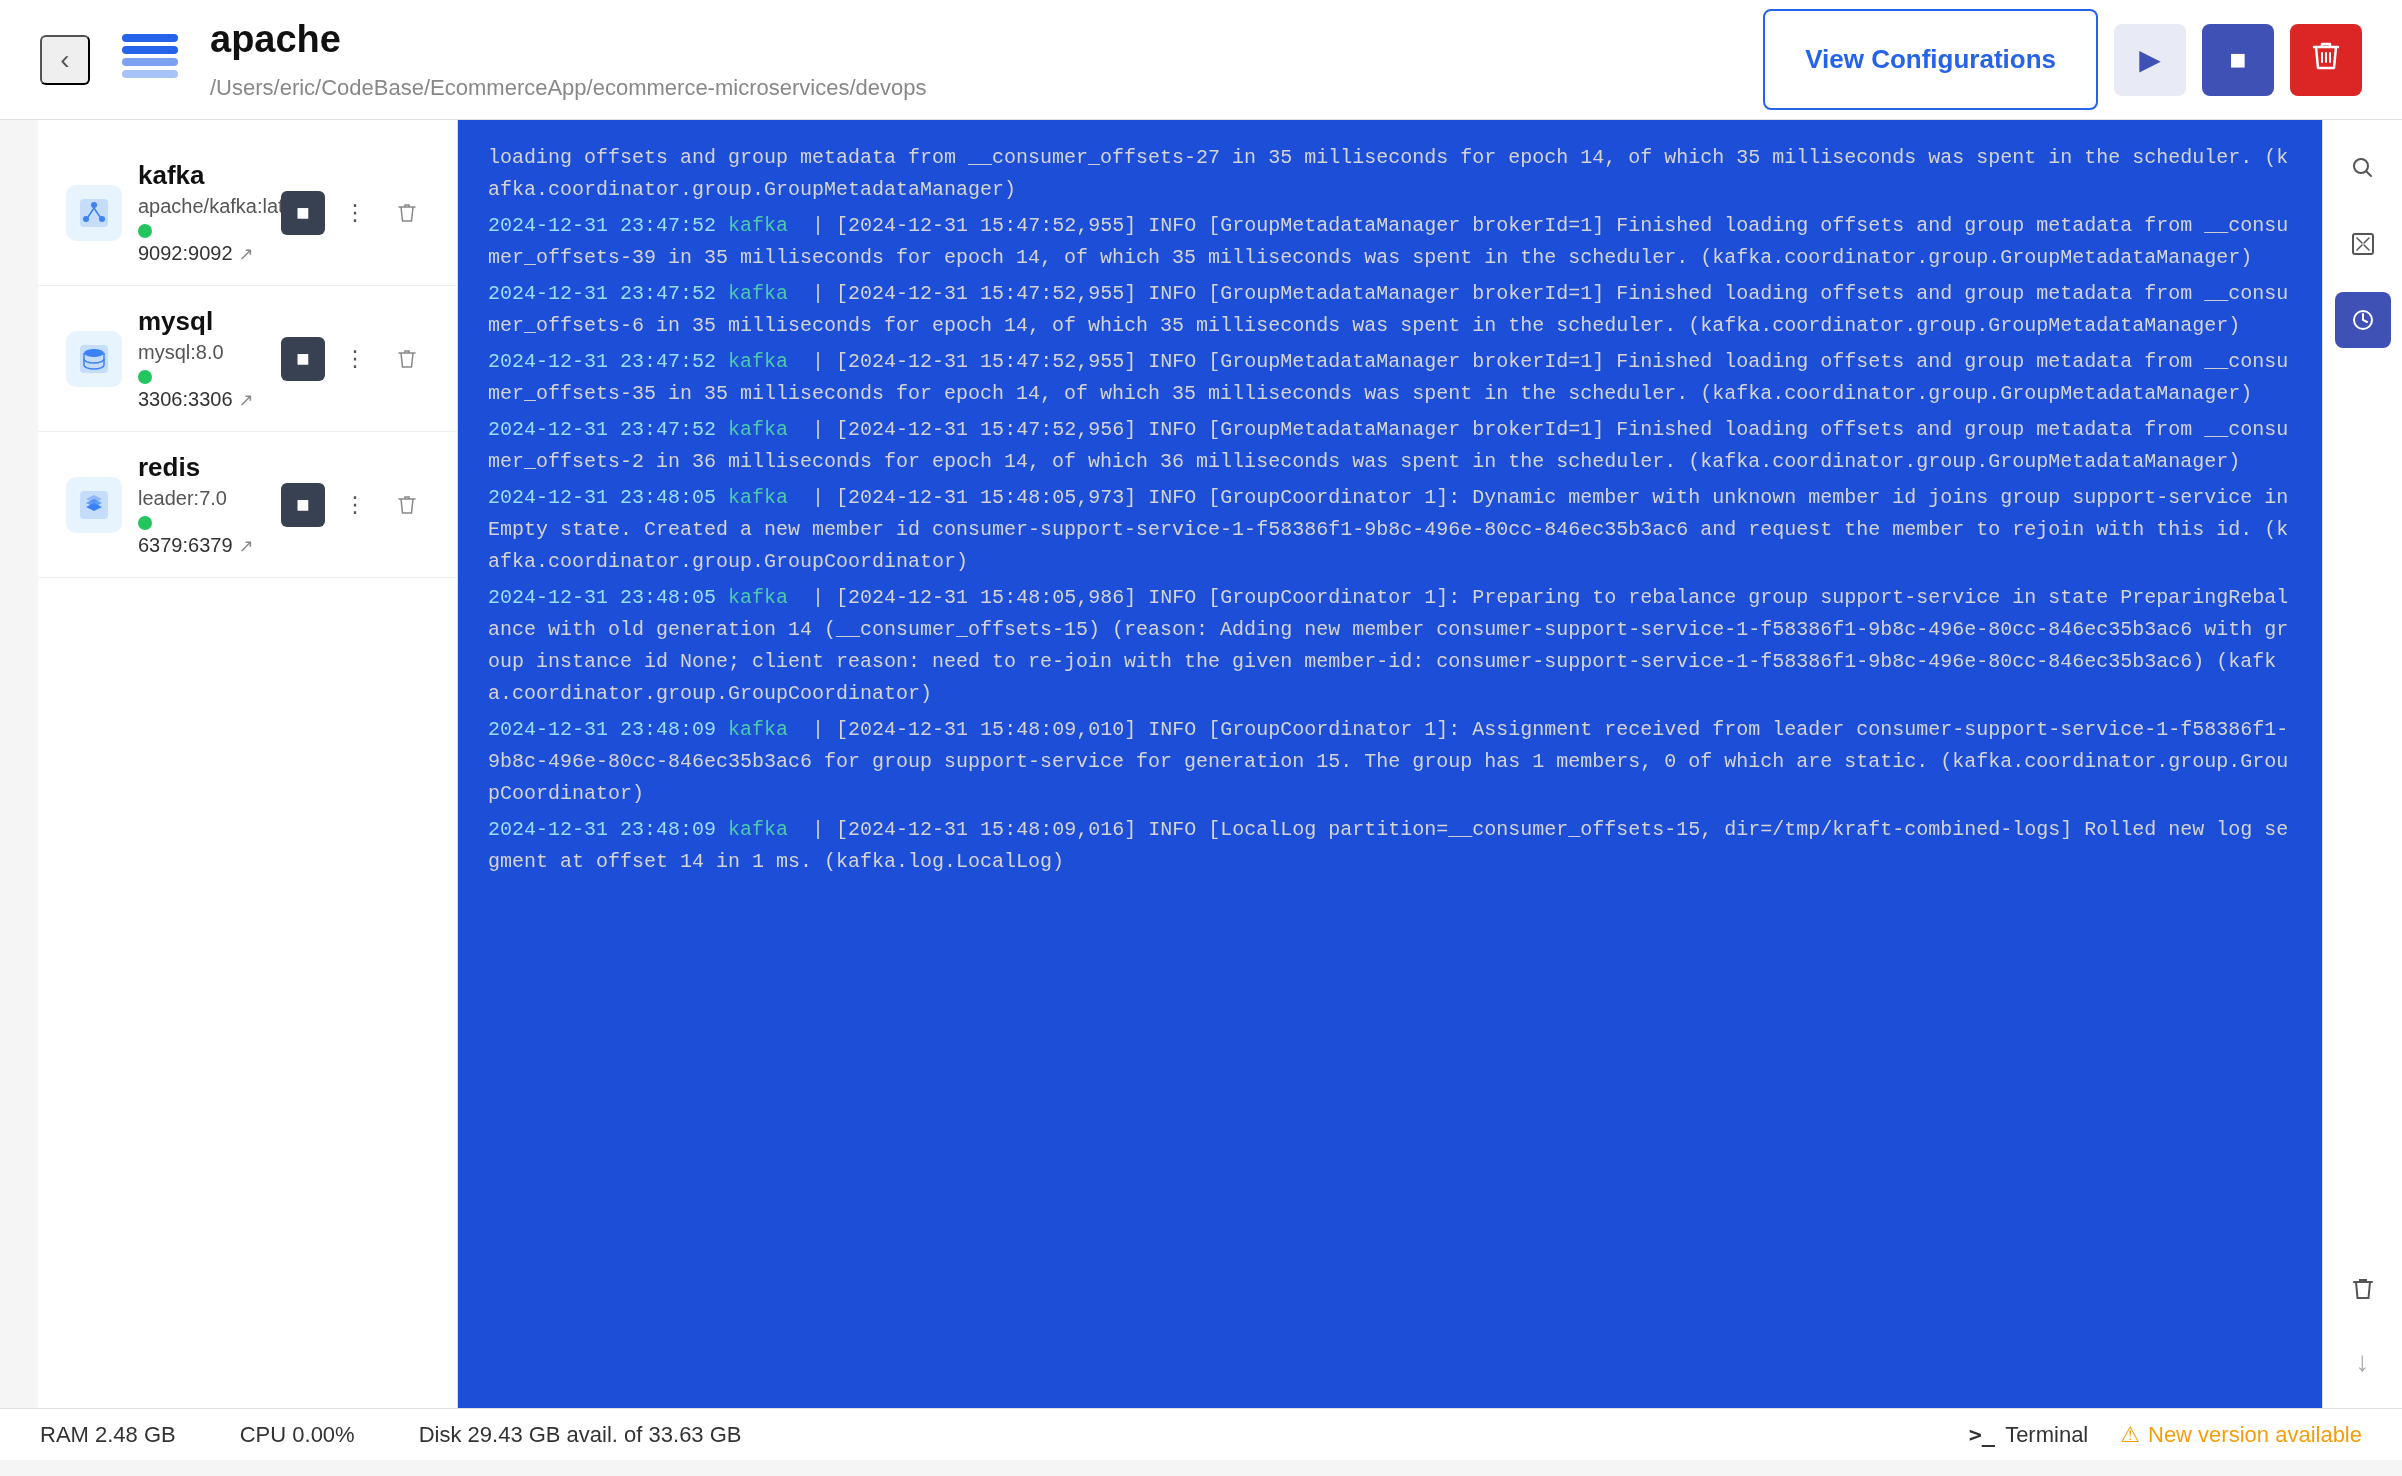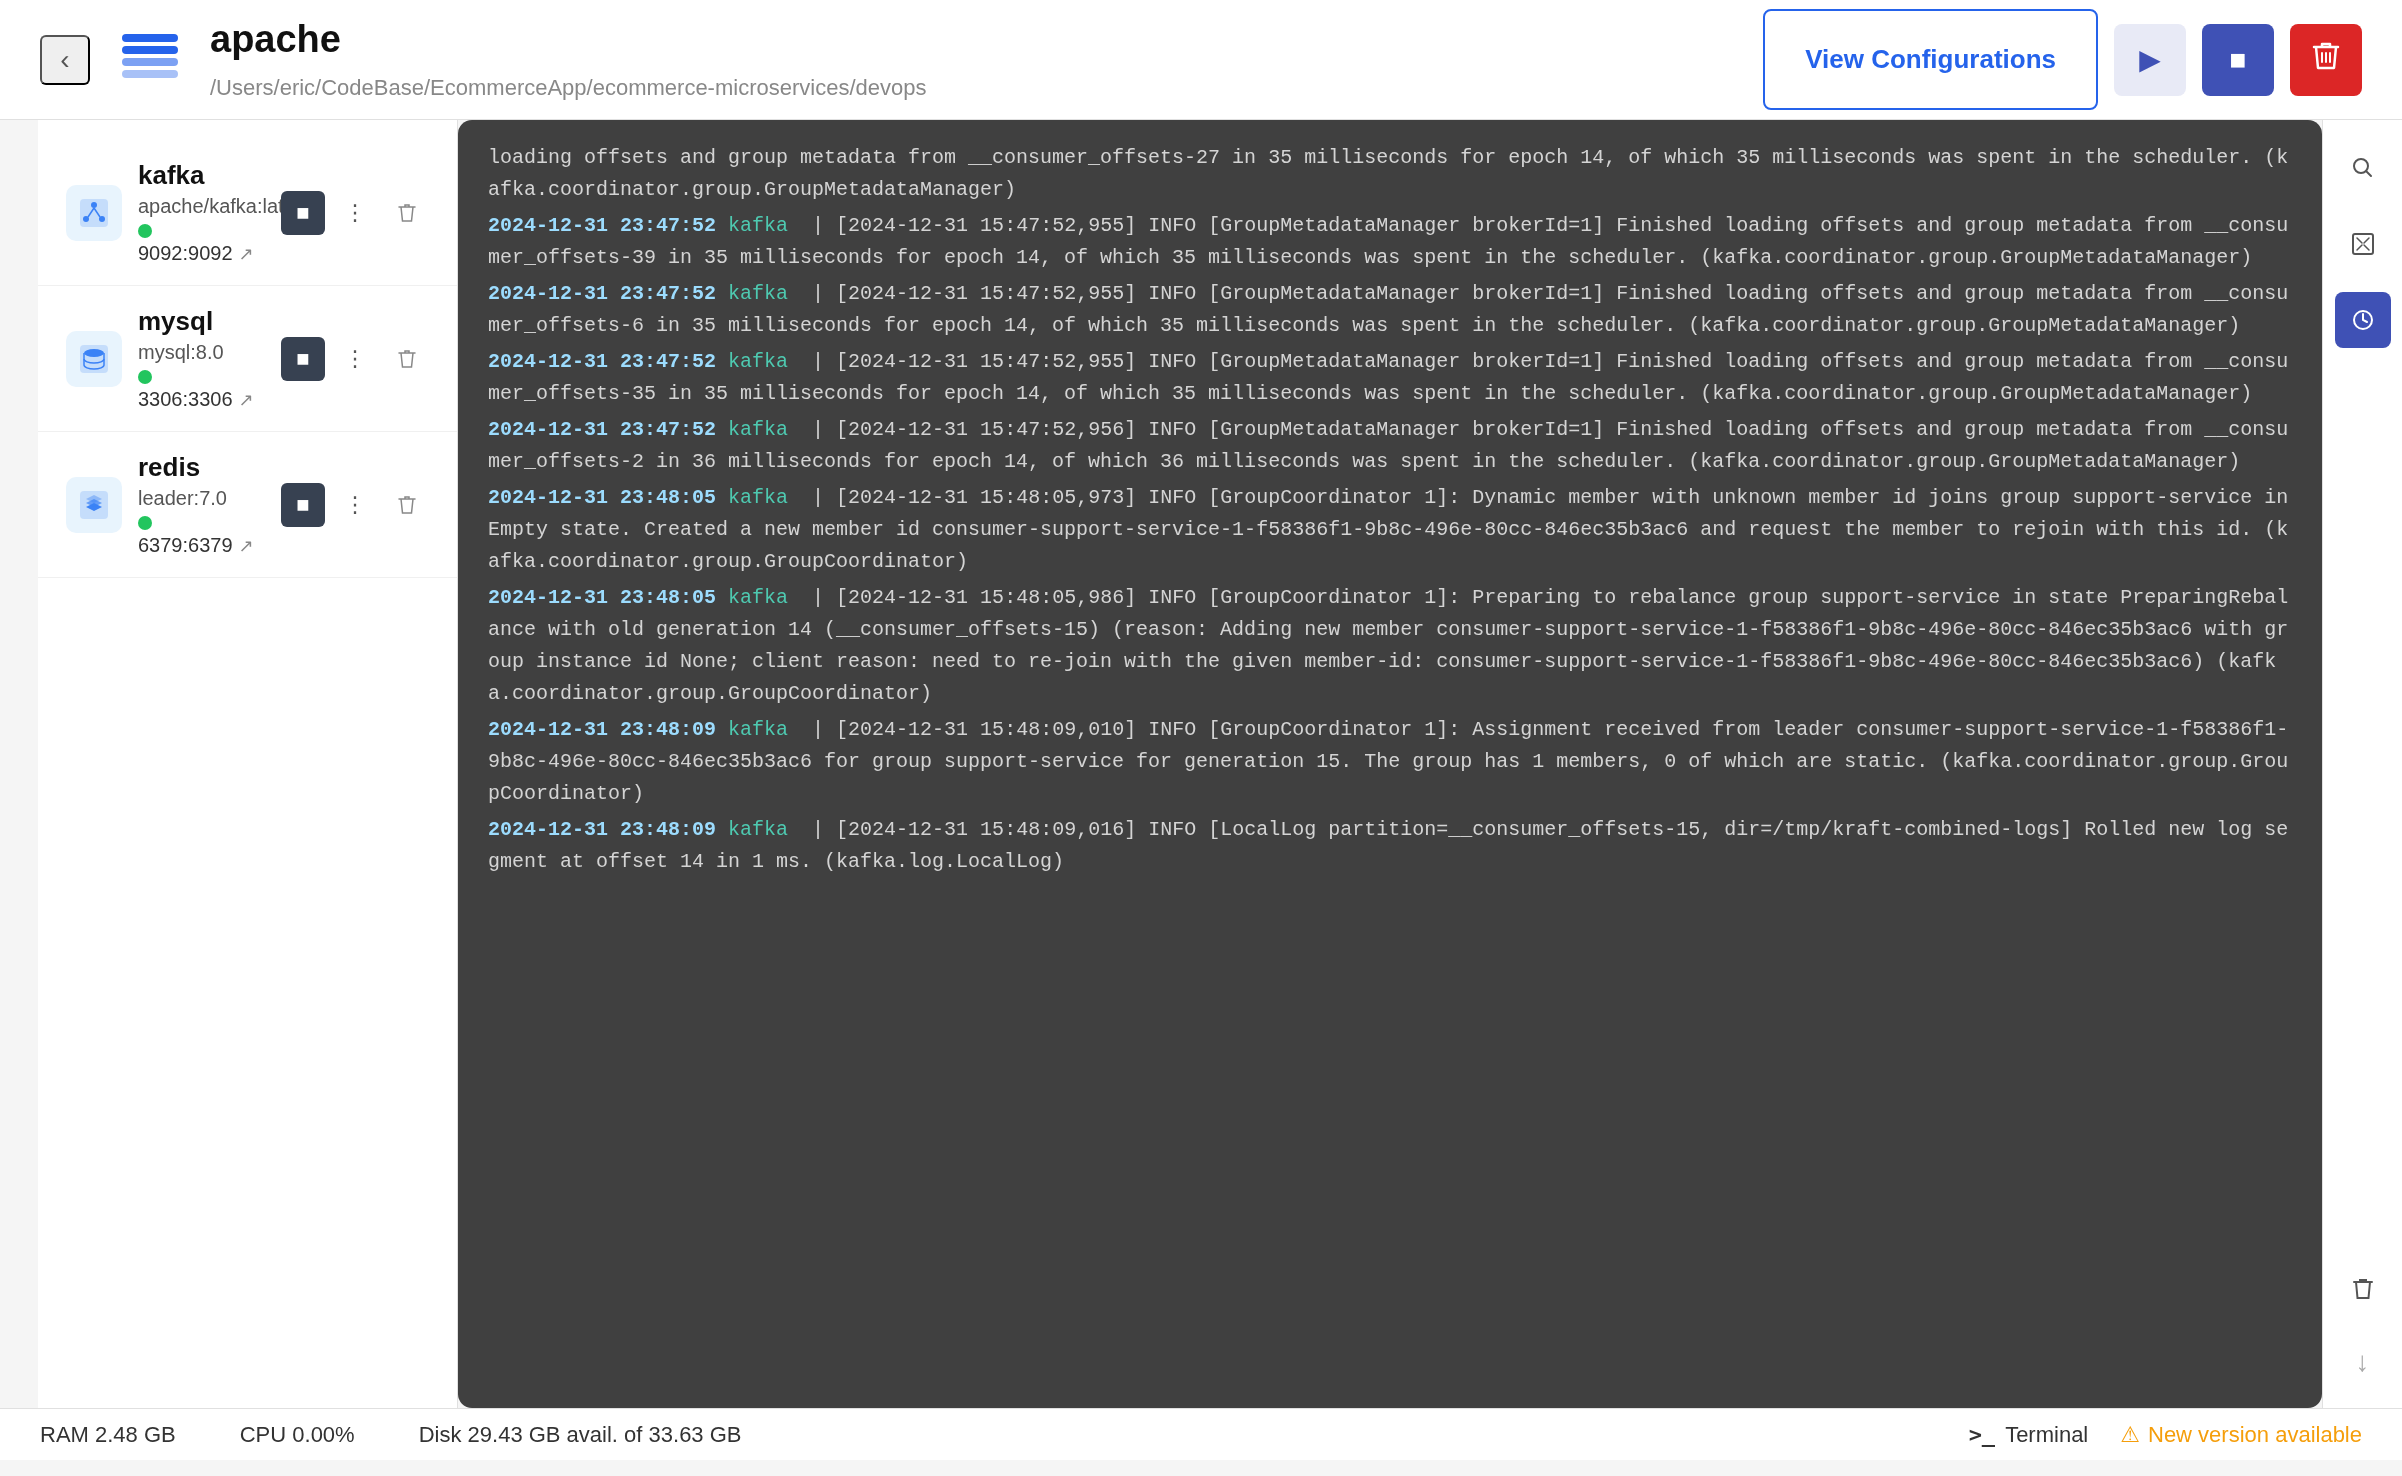--- a/index.html
+++ b/index.html
@@ -179,37 +179,36 @@
       color: white;
       border-radius: 6px;
     }
     .svc-btn-delete {
       color: #888;
     }
 
     
     .log-panel {
       flex: 1;
-      background: #404040;
+      background: #1d4ed8;
       overflow-y: auto;
       font-family: 'Courier New', Courier, monospace;
       font-size: 20px;
       color: #d4d4d4;
       padding: 20px 0;
-      border-radius: 14px;
     }
     .log-line {
       padding: 2px 30px;
       line-height: 1.6;
       white-space: pre-wrap;
       word-break: break-all;
     }
     .log-timestamp {
       color: #9cdcfe;
-      font-weight: 700;
+      font-weight: 400;
     }
     .log-service-kafka {
       color: #4ec9b0;
     }
     .log-text {
       color: #d4d4d4;
     }
 
     
     .right-toolbar {

